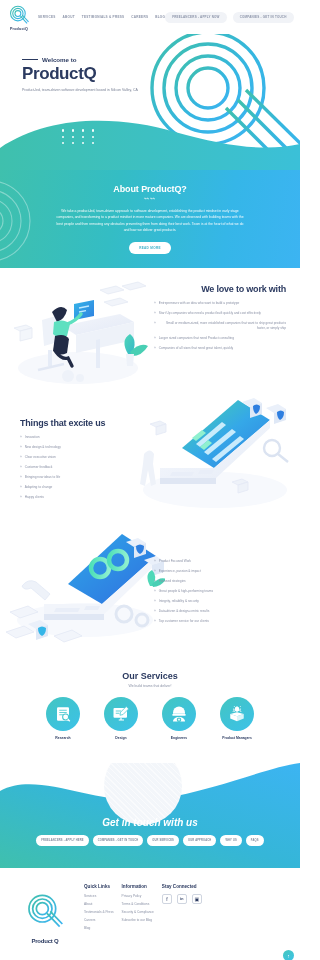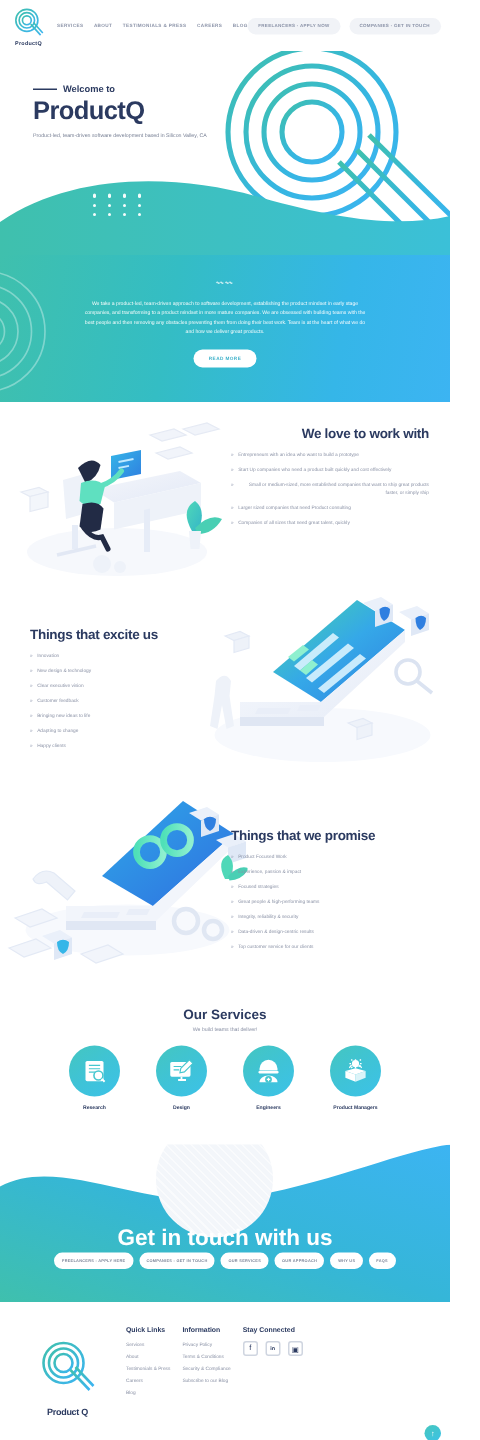--- a/index.html
+++ b/index.html
@@ -100,21 +100,21 @@
   .svc-label { font-size: 3.4px; font-weight: 700; color: #2b3a60; margin-top: 5px; line-height: 1.35; }
 
   
   .cta { position: relative; height: 105px; overflow: hidden; background: #fff; }
   .cta-bg { position: absolute; inset: 0; }
   .cta-circle {
     position: absolute; left: 104px; top: -16px; width: 78px; height: 78px; border-radius: 50%;
     background: repeating-linear-gradient(45deg, rgba(255,255,255,.55) 0 1px, rgba(255,255,255,0) 1px 4px), #f3f6fa;
     z-index: 2;
   }
-  .cta h2 { position: absolute; left: 0; right: 0; top: 54px; text-align: center; font-size: 15px; font-weight: 800; color: #fff; z-index: 4; }
+  .cta h2 { position: absolute; left: 0; right: 0; top: 54px; text-align: center; font-size: 10px; font-weight: 800; color: #fff; z-index: 4; font-style: italic; }
   .cta-btns { position: absolute; left: 0; right: 0; top: 72px; display: flex; justify-content: center; gap: 4px; z-index: 4; flex-wrap: nowrap; padding: 0 6px; }
   .cta-btn {
     background: #fff; color: #6f7siamese; }
   .cta-btn {
     background: #fff; color: #7e8699; font-size: 2.6px; font-weight: 700; letter-spacing: .18px;
     padding: 4px 5px; border-radius: 20px; white-space: nowrap; cursor: pointer;
   }
 
   
   .footer { position: relative; height: 115px; background: #fff; padding: 16px 14px 0; display: flex; gap: 8px; }
@@ -237,20 +237,21 @@
     <div class="about-rings">
       <svg width="90" height="90" viewBox="0 0 90 90">
         <g fill="none" stroke="#ffffff" stroke-width="1.1">
           <circle cx="20" cy="45" r="40"></circle>
             <circle cx="20" cy="45" r="31"></circle>
           <circle cx="20" cy="45" r="22"></circle>
             <circle cx="20" cy="45" r="13"></circle>
         </g>
       </svg>
     </div>
+    <h2>About ProductQ?</h2>
     <div class="squig">〰〰</div>
     <p>We take a product-led, team-driven approach to software development, establishing the product mindset in early stage companies, and transforming to a product mindset in more mature companies.  We are obsessed with building teams with the best people and then removing any obstacles preventing them from doing their best work.  Team is at the heart of what we do and how we deliver great products.</p>
     <span class="read-more">READ MORE</span>
   </section>
 
   <section class="section s-work">
     <div class="art">
       <svg width="150" height="130" viewBox="0 0 150 130">
         <defs>
           <linearGradient id="gdesk" x1="0" y1="0" x2="1" y2="1">
@@ -480,21 +481,20 @@
           <circle cx="124" cy="86" r="8"></circle>
             <circle cx="142" cy="92" r="6"></circle>
         </g>
 
         <path d="M150 58 q-6 -12 2 -16 q6 6 1 16 Z" fill="#4fd8b8"></path>
         <path d="M152 56 q8 -8 14 -5 q-5 8 -13 8 Z" fill="#49cfb4"></path>
       </svg>
     </div>
 
     <div class="copy">
-      <h2 class="sec-title">Things that we promise</h2>
       <div class="bullets">
         <div class="bullet">
             <span class="tick">»</span>
             <span>Product Focused Work</span>
           </div>
         <div class="bullet">
             <span class="tick">»</span>
             <span>Experience, passion &amp; impact</span>
           </div>
         <div class="bullet">

